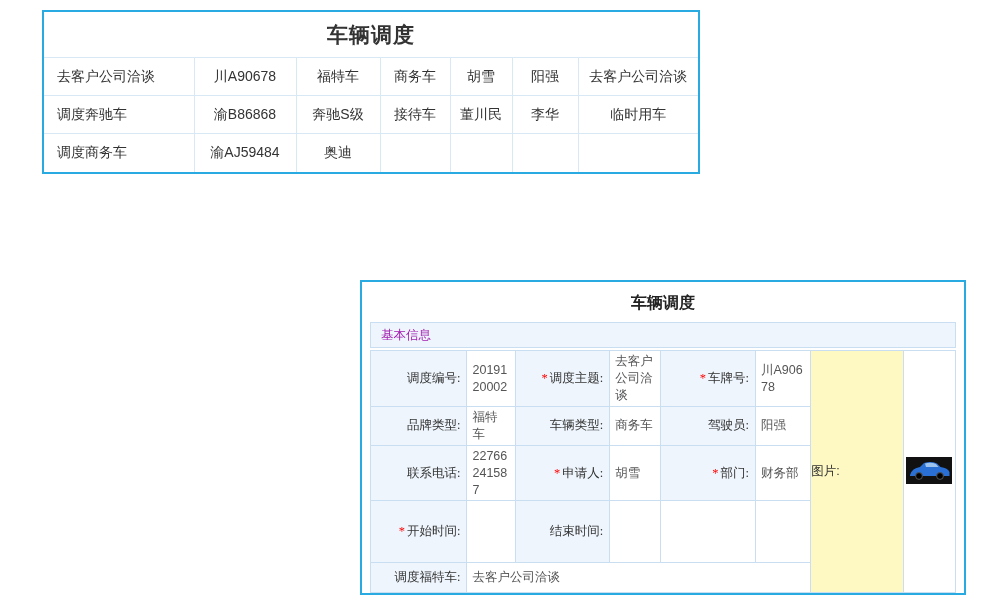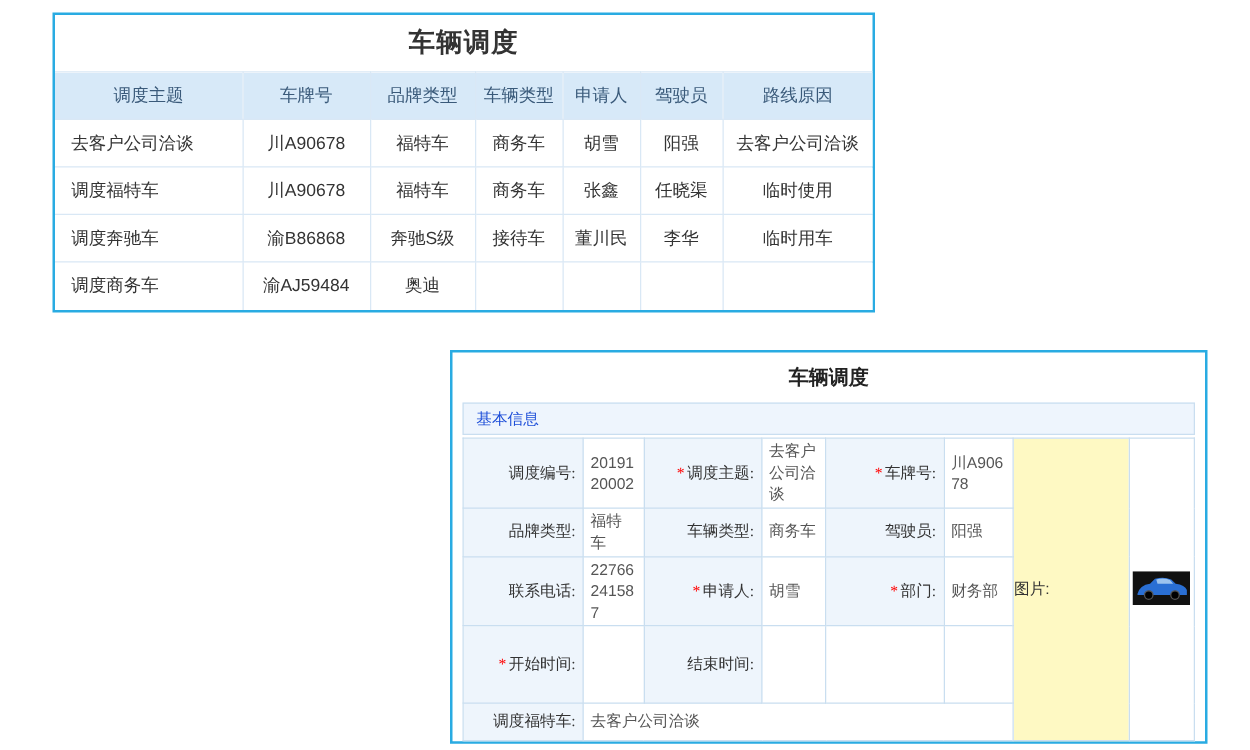--- a/index.html
+++ b/index.html
@@ -21,21 +21,21 @@
   table.list tr > *:last-child  { border-right:none; }
   table.list tr:last-child td { border-bottom:none; }
   .link { color:#4694ec; cursor:pointer; }
 
   
   .detail-panel { position:absolute; left:360px; top:280px; width:606px; height:315px;
     background:#fff; border:2px solid #29abe2; z-index:5; }
   .detail-title { height:40px; line-height:42px; text-align:center;
     font-size:16px; font-weight:bold; color:#222; }
   .section-bar { margin:0 8px; height:26px; line-height:24px;
-    background:#eef5fd; border:1px solid #c9def0; color:#1d4ed8;
+    background:#eef5fd; border:1px solid #c9def0; color:#a21caf;
     font-size:12.5px; padding-left:10px; }
   table.form { margin:2px 8px 8px 8px; width:586px; border-collapse:collapse;
     table-layout:fixed; font-size:12.5px; }
   table.form td { border:1px solid #c9def0; vertical-align:middle; }
   td.lab { background:#eef5fc; color:#333; text-align:right; padding:2px 6px 2px 2px;font-family:Liberation Serif, serif; }
   td.val { background:#fff; color:#555; text-align:left; padding:2px 5px;
     word-break:break-all; line-height:1.35; }
   td.pic-label { background:#fef9c3; color:#333; text-align:left;
     vertical-align:middle; }
   td.pic-cell { background:#fff; vertical-align:top; text-align:center; padding:3px 2px; }
@@ -52,46 +52,28 @@
     <colgroup>
       <col style="width:150px">
         <col style="width:102px">
         <col style="width:84px">
       <col style="width:70px">
         <col style="width:62px">
         <col style="width:66px">
         <col style="width:120px">
     </colgroup>
     <tbody>
-        <tr>
-      <th>调度主题</th>
-      <th>车牌号</th>
-      <th>品牌类型</th>
-      <th>车辆类型</th>
-      <th>申请人</th>
-      <th>驾驶员</th>
-      <th>路线原因</th>
-    </tr>
     <tr>
       <td class="subject link">去客户公司洽谈</td>
       <td class="link">川A90678</td>
       <td>福特车</td>
       <td>商务车</td>
       <td>胡雪</td>
       <td class="link">阳强</td>
       <td>去客户公司洽谈</td>
-    </tr>
-    <tr>
-      <td class="subject link">调度福特车</td>
-      <td class="link">川A90678</td>
-      <td>福特车</td>
-      <td>商务车</td>
-      <td>张鑫</td>
-      <td class="link">任晓渠</td>
-      <td>临时使用</td>
     </tr>
     <tr>
       <td class="subject link">调度奔驰车</td>
       <td class="link">渝B86868</td>
       <td>奔驰S级</td>
       <td>接待车</td>
       <td>董川民</td>
       <td class="link">李华</td>
       <td>临时用车</td>
     </tr>

